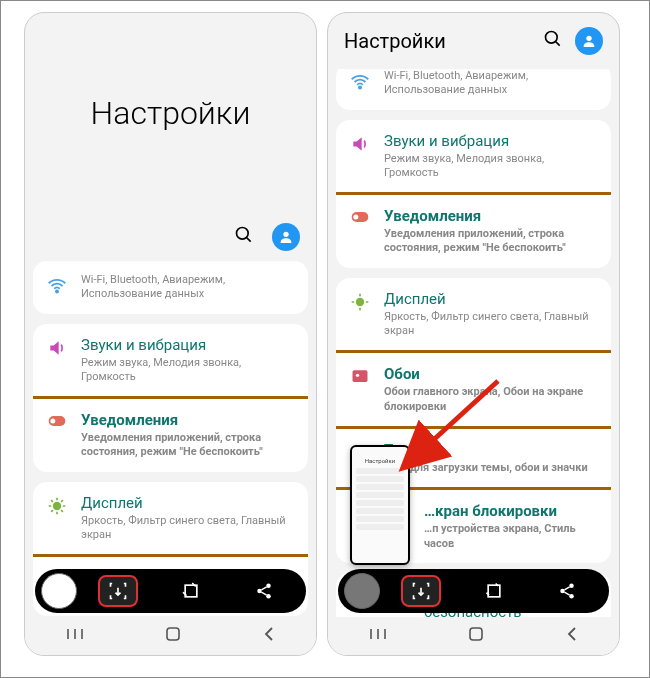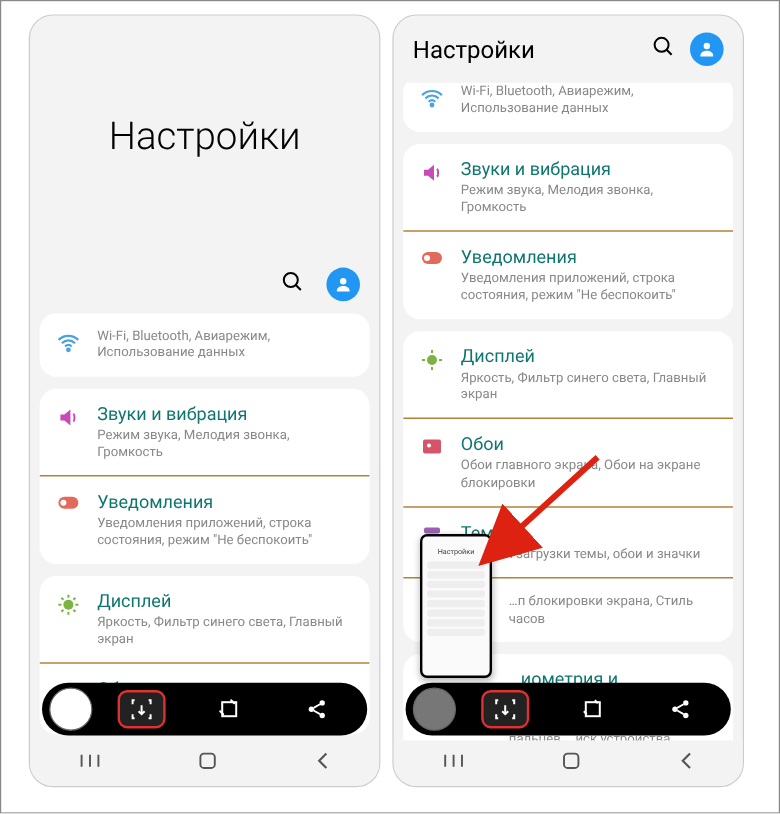--- a/index.html
+++ b/index.html
@@ -81,21 +81,21 @@
   background: #fff;
   border-radius: 14px;
   margin-bottom: 10px;
   overflow: hidden;
 }
 .item {
   display: flex;
   padding: 12px 12px;
   gap: 12px;
 }
-.item + .item { border-top: 1px solid #a16207; }
+.item + .item { border-top: 3px solid #a16207; font-weight: bold; }
 .icon-col {
   width: 24px; height: 24px;
   flex-shrink: 0;
   display: flex; align-items: flex-start; justify-content: center;
   margin-top: 2px;
 }
 .txt-col { flex: 1; min-width: 0; }
 .item-title {
   font-size: 15px; color: #0f766e; margin-bottom: 2px; line-height: 1.2;
 }
@@ -428,21 +428,22 @@
               </svg>
         </div>
         <div class="txt-col">
           <div class="item-title">Темы</div>
           <div class="item-sub">…ые для загрузки темы, обои и значки</div>
         </div>
       </div>
       <div class="item">
         <div class="icon-col"></div>
         <div class="txt-col" style="padding-left:40px">
-          <div class="item-sub">…п блокировки экрана, Стиль часов</div>
+          <div class="item-title">…кран блокировки</div>
+          <div class="item-sub">…п устройства экрана, Стиль часов</div>
         </div>
       </div>
     </div>
 
     <div class="card">
       <div class="item">
         <div class="icon-col"></div>
         <div class="txt-col" style="padding-left:40px">
           <div class="item-title">…иометрия и безопасность</div>
           <div class="item-sub">…аспознавание лица, Отпечатки пальцев, …иск устройства</div>

